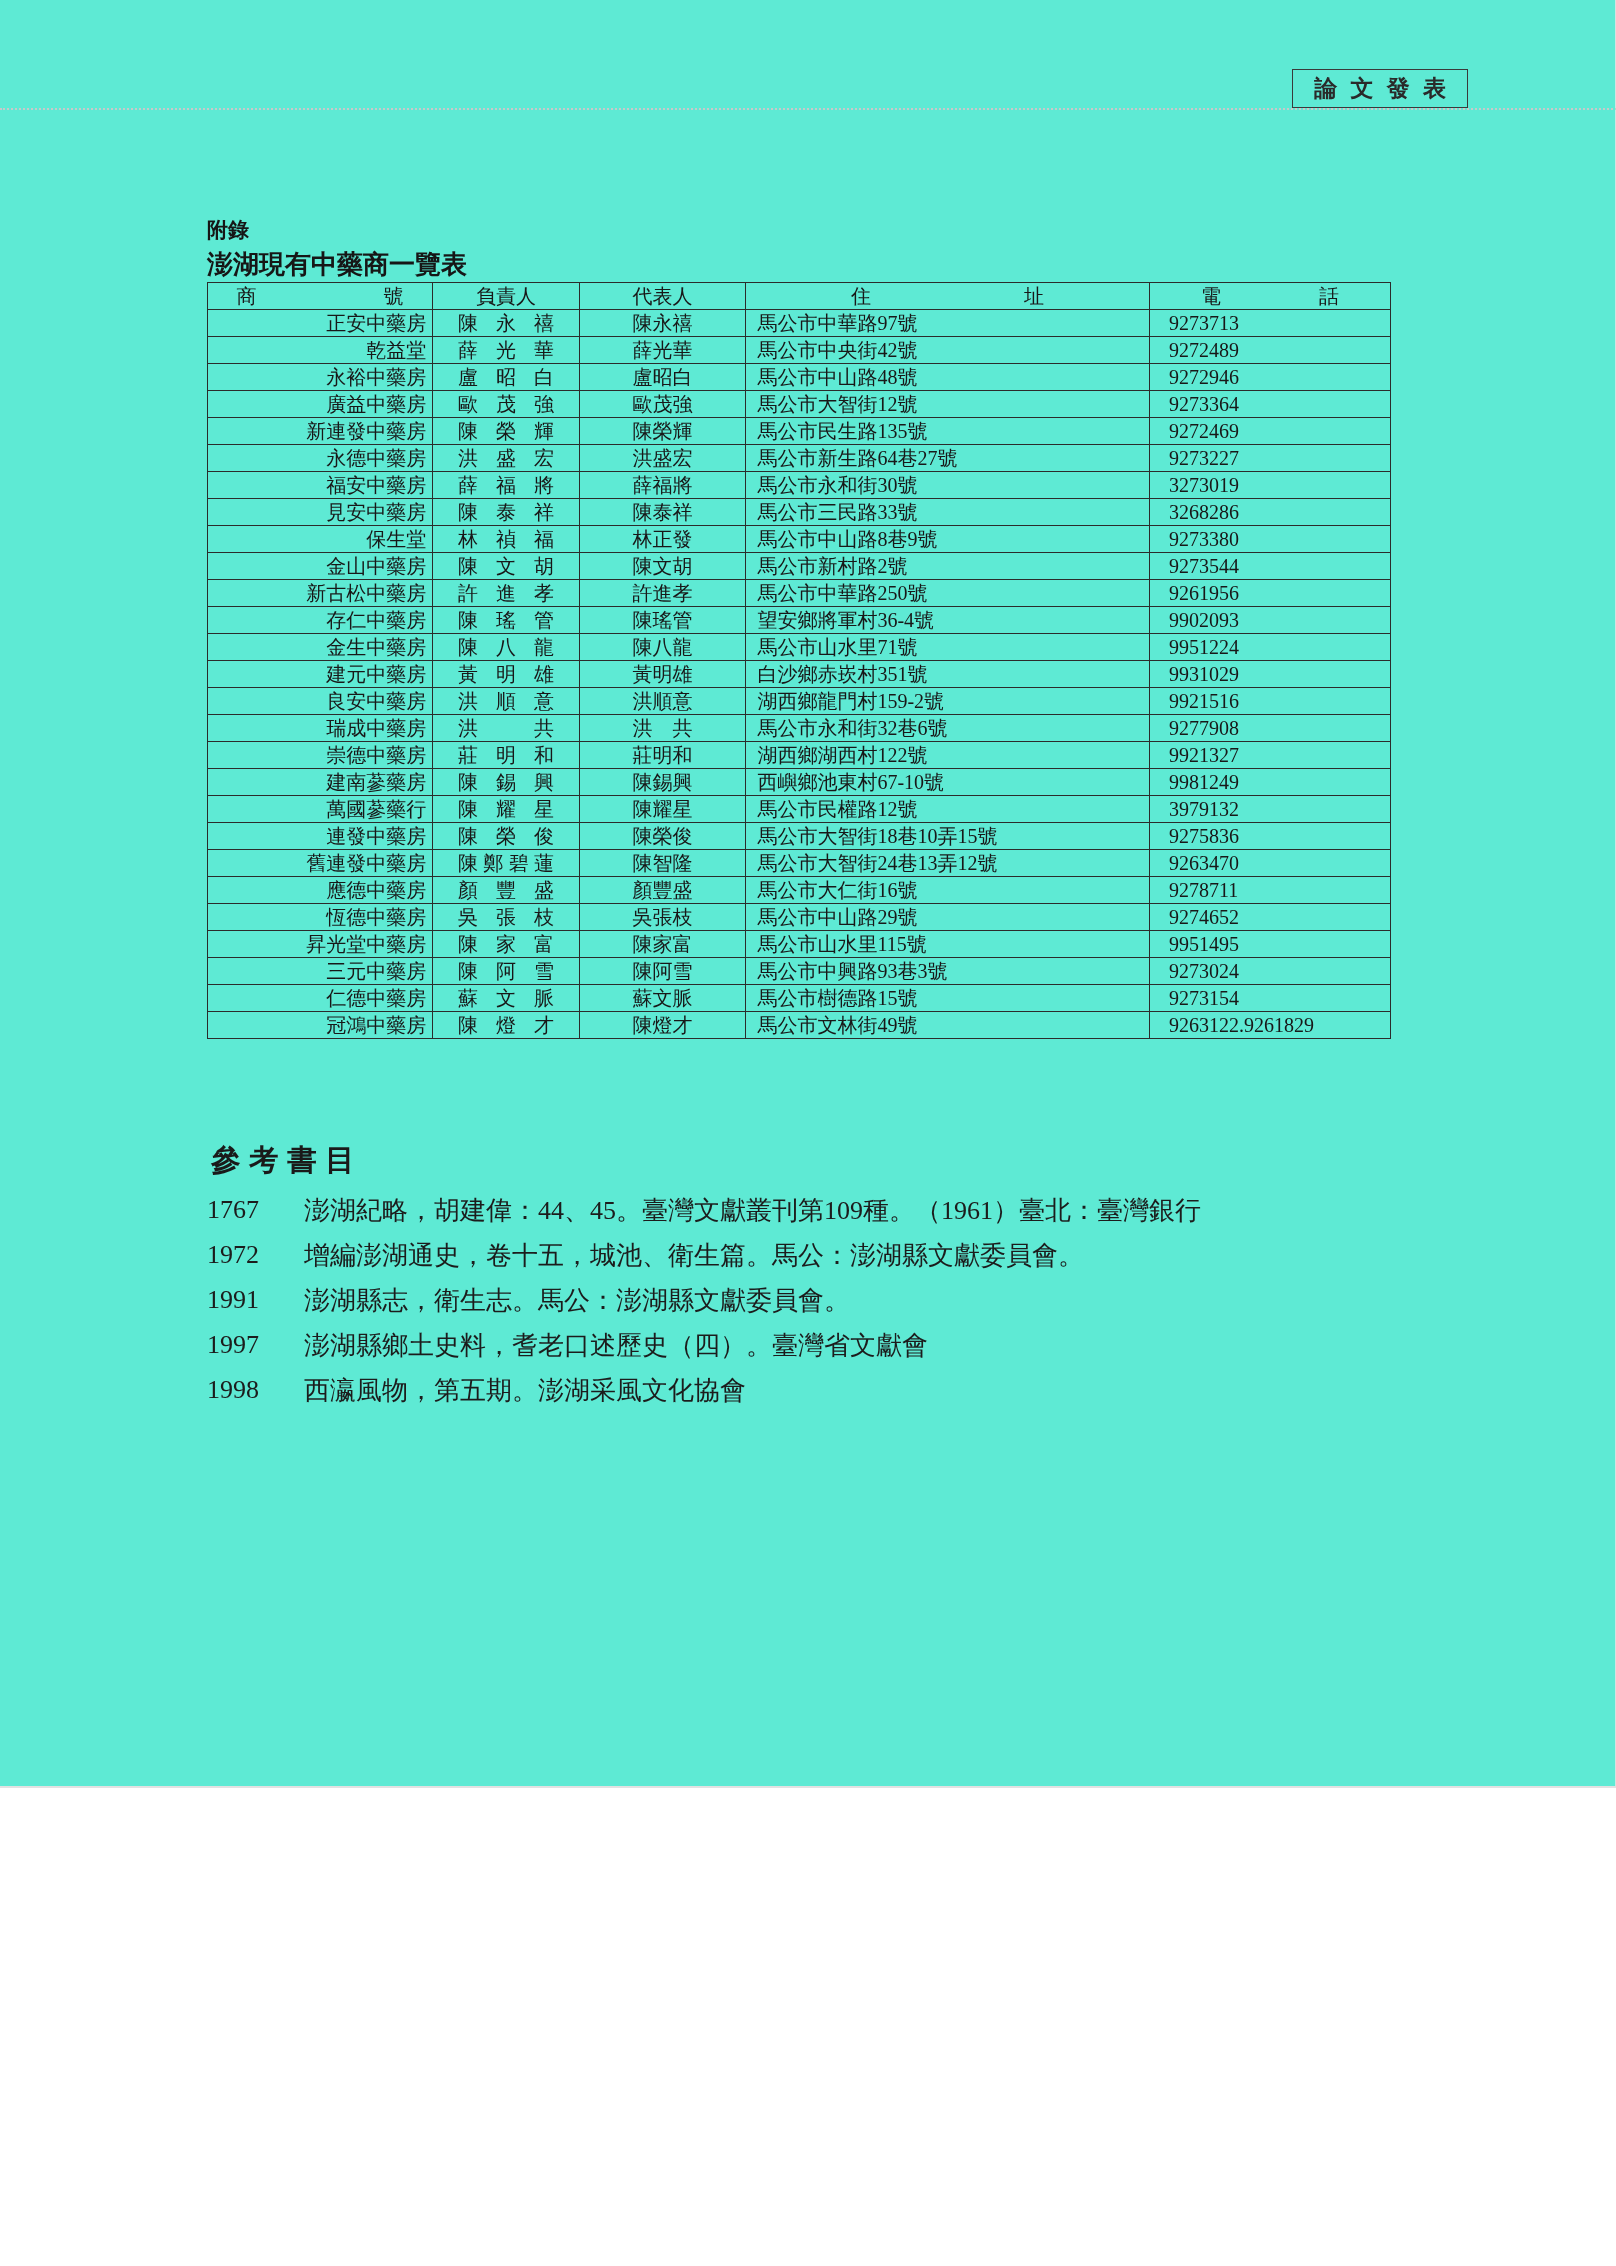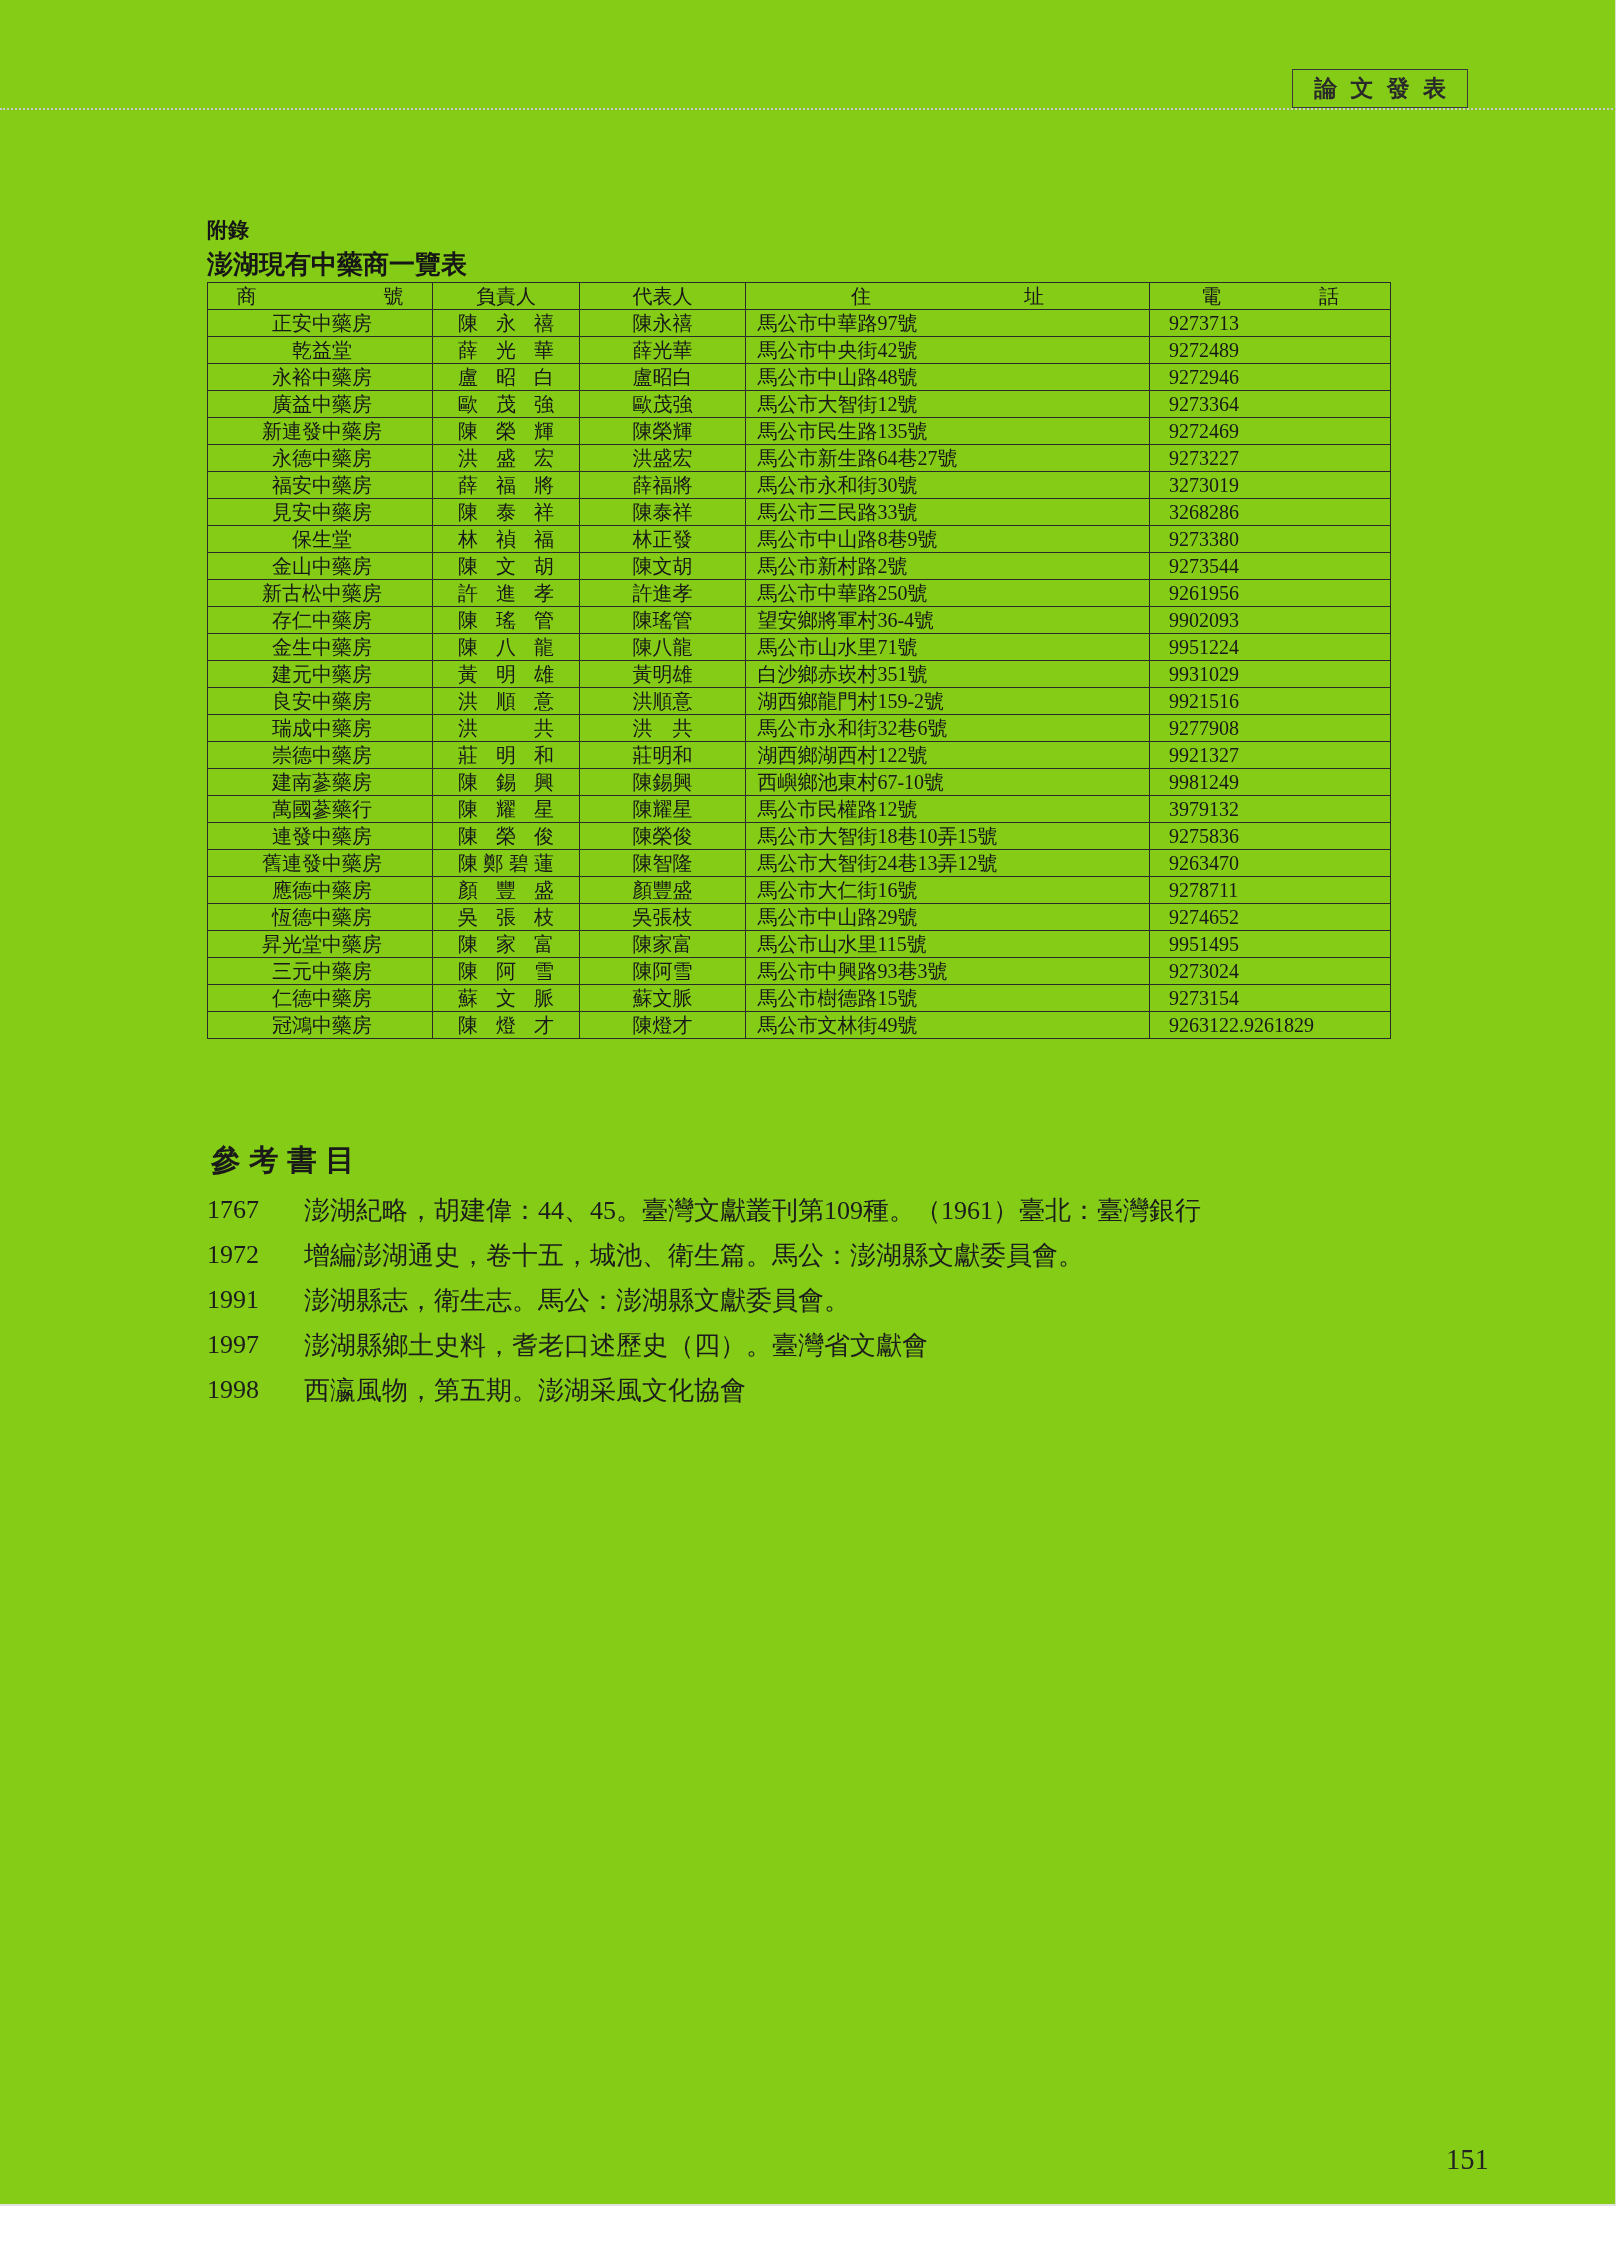--- a/index.html
+++ b/index.html
@@ -1,20 +1,20 @@
 <!DOCTYPE html>
 <html style="font-size:15px"><head>
 <meta charset="utf-8">
 <style>
   * { margin:0; padding:0; box-sizing:border-box; }
   html,body { background:#ffffff; }
   .page {
     position:relative;
-    width:1617px; height:2206px;
-    background:#84cc16;
+    width:1617px; height:1788px;
+    background:#5eead4;
     color:#1e1e1e;
     font-family:"Liberation Serif","DejaVu Serif",serif;
     overflow:hidden;
     box-shadow: inset -1.9px 0 0 #e2e2e2, inset 0 -1.9px 0 #e2e2e2;
     text-decoration: underline;
   }
 
   
   .header-badge {
     position:absolute; top:69px; right:149px;
@@ -46,21 +46,21 @@
     position:absolute; left:207px; top:282px; width:1184px;
     border-collapse:collapse; table-layout:fixed;
     font-size:20px; color:#181818;
   }
   .merchants-table th, .merchants-table td {
     border:1.9px solid #2b2b2b;
     height:27px; line-height:1;
     padding:0; font-weight:normal;
     vertical-align:middle; white-space:nowrap; overflow:hidden;
   }
-  td.col-shop    { text-align:center;  padding:0 5.7px 0 9.5px;margin-top:36px; }
+  td.col-shop    { text-align:right;  padding:0 5.7px 0 9.5px;margin-top:36px; }
   th.col-shop    { text-align:justify; text-align-last:justify; padding:0 28.5px; }
   td.col-owner   { text-align:justify; text-align-last:justify; padding:0 25px; }
   th.col-owner   { text-align:center; text-align-last:center; }
   td.col-rep     { text-align:center; }
   th.col-rep     { text-align:center; }
   td.col-address { text-align:left;  padding:0 5.7px 0 11.4px; }
   th.col-address { text-align:justify; text-align-last:justify; padding:0 105px; }
   td.col-phone   { text-align:left;  padding:0 5.7px 0 19px; }
   th.col-phone   { text-align:justify; text-align-last:justify; padding:0 51px; }
 

